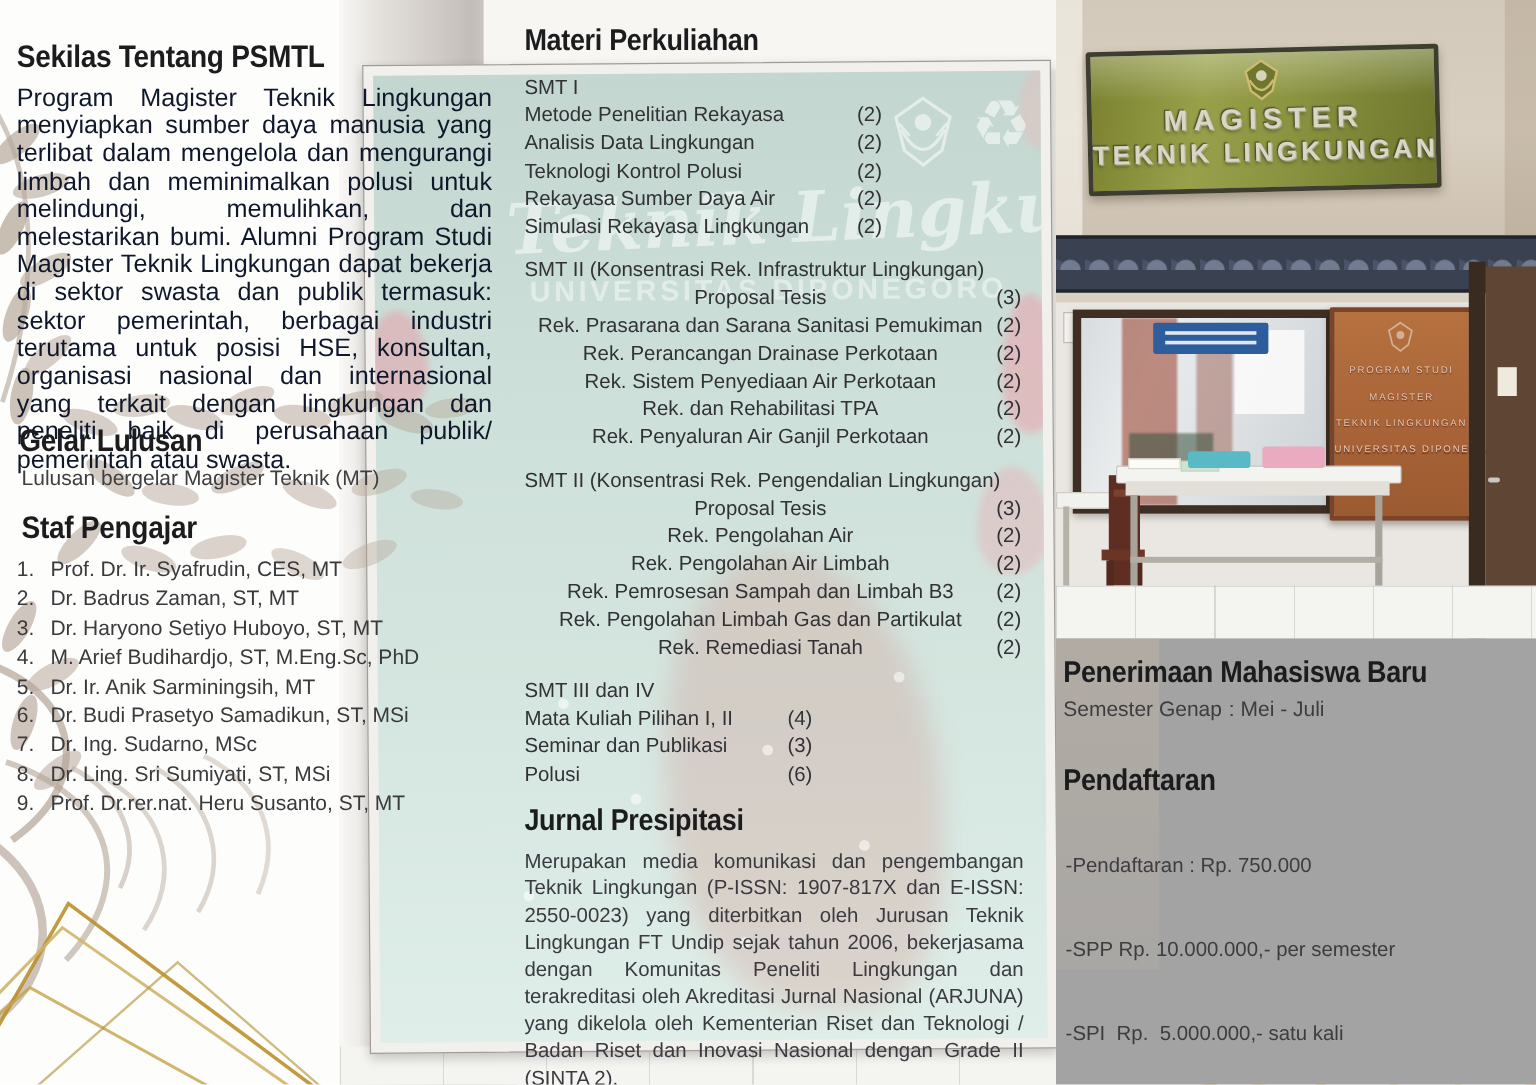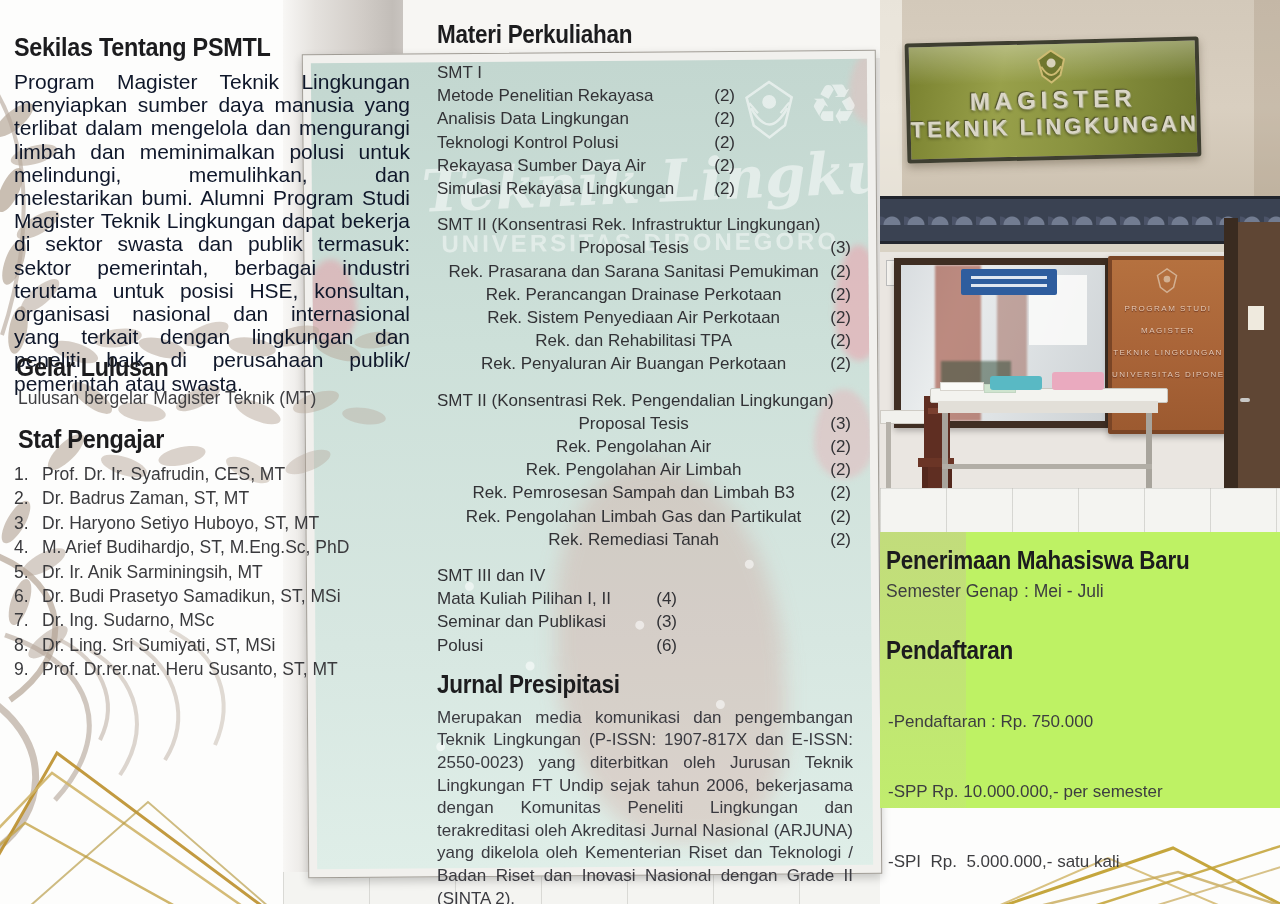--- a/index.html
+++ b/index.html
@@ -127,21 +127,21 @@
   .side-leg{left:6px;top:226px;width:5px;height:80px;background:#b6b2aa;}
   .chair-back{left:44px;top:200px;width:26px;height:92px;background:#5f2e22;}
   .chair-slat{left:48px;top:212px;width:18px;height:6px;background:#7a4030;}
   .chair-seat{left:38px;top:262px;width:36px;height:9px;background:#6b3526;}
   .chair-leg{width:6px;background:#54281d;}
   .cleg1{left:42px;top:271px;height:62px;} .cleg2{left:66px;top:271px;height:62px;}
   .office-floor{left:0;top:292px;width:400px;height:44px;background:#f4f4f1;
     background-image:repeating-linear-gradient(90deg,rgba(185,185,180,.5) 0 1px,transparent 1px 66px),
                      linear-gradient(rgba(185,185,180,.4) 0 1px,transparent 1px);}
 
-  .right-text{left:0;top:532px;width:400px;height:276px;background:#bef264;}
+  .right-text{left:0;top:532px;width:400px;height:372px;background:#a3a3a3;}
   .pillar-tint{left:0;top:0;width:86px;height:276px;
     background:linear-gradient(180deg,rgba(200,184,162,.38),rgba(210,196,178,.12));}
   .adm-title{left:6px;top:14px;font-size:25px;}
   .adm-rows{left:6px;top:48px;width:380px;font-size:17.5px;color:#3d3d40;}
   .adm-row{display:flex;line-height:23.4px;}
   .adm-label{width:138px;flex:0 0 138px;}
   .fee-title{left:6px;top:104px;font-size:25px;}
   .fee-lines{left:8px;top:132px;width:388px;font-size:17px;line-height:23.2px;
     color:#3d3d40;white-space:pre;}
 
@@ -331,21 +331,21 @@
         </div>
       <div class="crow w-smt2">
         <span class="cname">Rek. Sistem Penyediaan Air Perkotaan</span>
         <span class="ccred">(2)</span>
         </div>
       <div class="crow w-smt2">
         <span class="cname">Rek. dan Rehabilitasi TPA</span>
         <span class="ccred">(2)</span>
         </div>
       <div class="crow w-smt2">
-        <span class="cname">Rek. Penyaluran Air Buangan Perkotaan</span>
+        <span class="cname">Rek. Penyaluran Air Ganjil Perkotaan</span>
         <span class="ccred">(2)</span>
         </div>
     </div>
 
     <div class="course-sec">
       <div class="course-head">SMT II (Konsentrasi Rek. Pengendalian Lingkungan)</div>
       <div class="crow w-smt2">
         <span class="cname">Proposal Tesis</span>
         <span class="ccred">(3)</span>
         </div>

